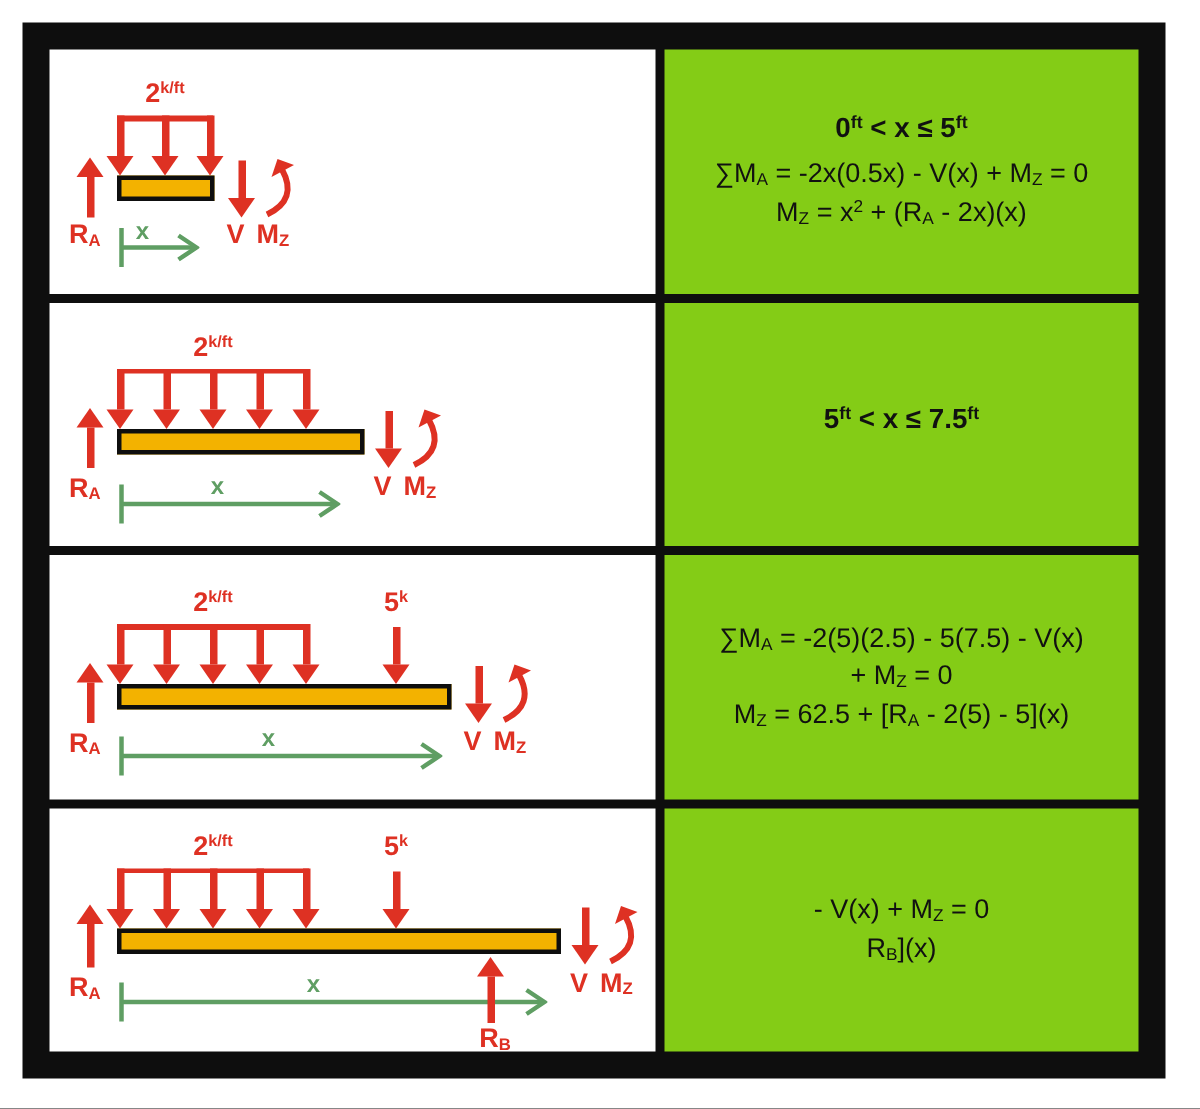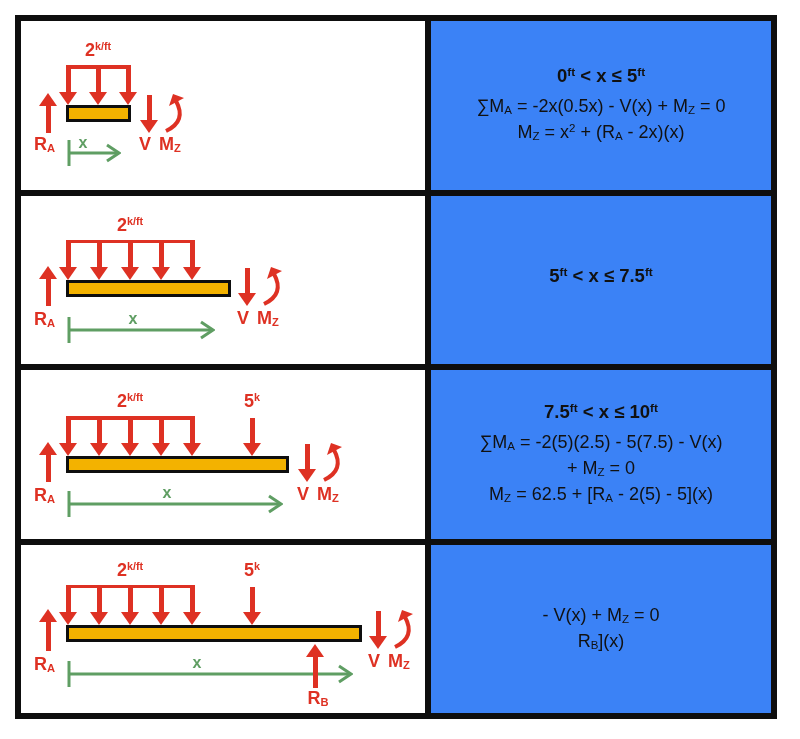--- a/index.html
+++ b/index.html
@@ -14,25 +14,25 @@
     width:800px;height:739px;background:#ffffff;overflow:hidden;
     font-family:"Liberation Sans", sans-serif;
     -webkit-font-smoothing:antialiased;
   }
   .figure{
     position:absolute;left:15px;top:15px;width:762px;height:704px;
     background:var(--ink);
     display:grid;
     grid-template-columns:404px 1fr;
     grid-template-rows:repeat(4,1fr);
-    gap:6px;padding:6px;box-sizing:border-box;
+    gap:6px;padding:18px;box-sizing:border-box;
   }
   .dcell{position:relative;background:#ffffff;overflow:hidden;}
   .eqcell{
-    background:#3b82f6;display:flex;flex-direction:column;
+    background:#84cc16;display:flex;flex-direction:column;
     justify-content:center;align-items:center;
     padding:4px 12px;color:var(--text);
   }
   .eqtitle{font-weight:bold;font-size:18.5px;margin-bottom:7px;white-space:nowrap;}
   .eqline{font-size:18px;line-height:1.42;text-align:center;}
   .eqcell sub{font-size:64%;vertical-align:-0.18em;}
   .eqcell sup{font-size:64%;vertical-align:0.5em;}
 
   
   .arr{position:absolute;width:18px;display:flex;flex-direction:column;align-items:center;}
@@ -211,21 +211,20 @@
     </div>
     <svg class="axis" style="left:46px;top:119px;" width="216" height="30">
       <line x1="2" y1="2" x2="2" y2="28"></line>
         <line x1="2" y1="15" x2="212" y2="15"></line>
         <polyline points="202,7 214,15 202,23"></polyline>
     </svg>
     <div class="xlbl" style="left:136px;top:114px;width:20px;"><span>x</span></div>
   </div>
 
   <div class="eqcell">
-    <div class="eqtitle"><span>7.5</span><sup>ft</sup><span> &lt; x ≤ 10</span><sup>ft</sup></div>
     <div class="eqline"><span>∑M</span><sub>A</sub><span> = -2(5)(2.5) - 5(7.5) - V(x)</span></div>
     <div class="eqline"><span>+ M</span><sub>Z</sub><span> = 0</span></div>
     <div class="eqline"><span>M</span><sub>Z</sub><span> = 62.5 + [R</span><sub>A</sub><span> - 2(5) - 5](x)</span></div>
   </div>
 
   <div class="dcell">
     <div class="lbl" style="left:79px;top:15px;width:60px;"><span>2</span><sup>k/ft</sup></div>
     <div class="lbl" style="left:216px;top:15px;width:30px;"><span>5</span><sup>k</sup></div>
     <div class="bracket" style="left:45px;top:40px;width:128px;"></div>
     <div class="arr down" style="left:38px;top:40px;height:40px;">

